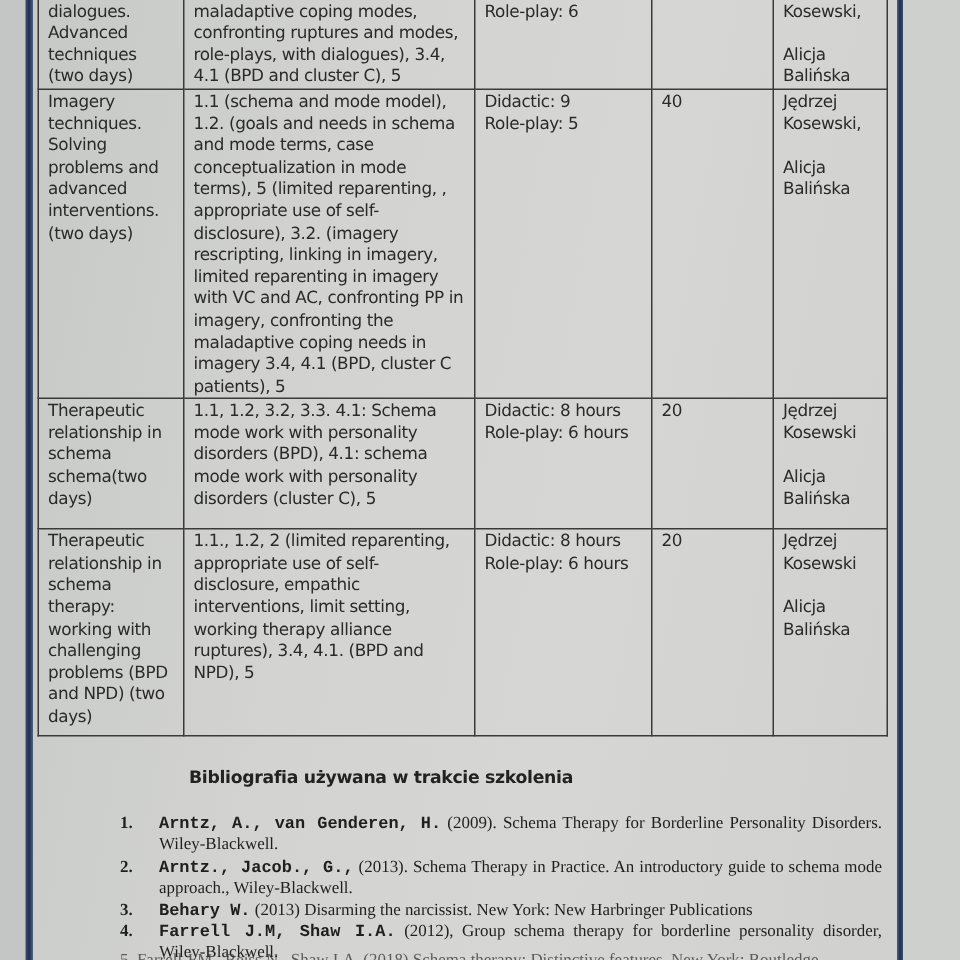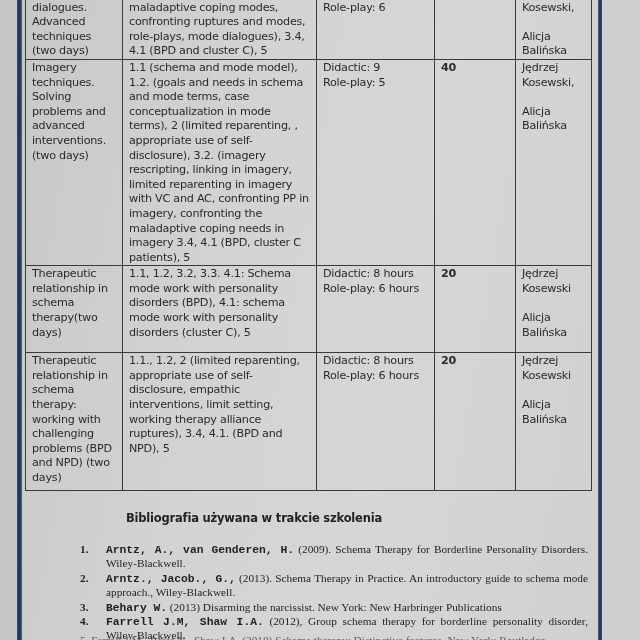--- a/index.html
+++ b/index.html
@@ -70,21 +70,21 @@
   }
   table.sched td {
     border: 1px solid #3a3a3a;
     vertical-align: top;
     padding: 1px 5px 0 6px;
     overflow: hidden;
   }
   td.c1 { width: 85px; }
   td.c2 { width: 182px; }
   td.c3 { width: 106px; }
-  td.c4 { width: 69px; font-weight: bold; }
+  td.c4 { width: 69px; }
   td.c5 { width: 64px; }
   .ln { display: block; white-space: nowrap; }
   .gap { display: block; height: 14.6px; }
 
   .bib-title {
     position: absolute;
     left: 0;
     width: 508px;
     top: 511px;
     text-align: center;
@@ -149,21 +149,21 @@
           <span class="ln">Mode</span>
           <span class="ln">dialogues.</span>
           <span class="ln">Advanced</span>
           <span class="ln">techniques</span>
           <span class="ln">(two days)</span>
         </td>
         <td class="c2">
           <span class="ln">…</span>
           <span class="ln">maladaptive coping modes,</span>
           <span class="ln">confronting ruptures and modes,</span>
-          <span class="ln">role-plays, mode dialogues), 3.4,</span>
+          <span class="ln">role-plays, with dialogues), 3.4,</span>
           <span class="ln">4.1 (BPD and cluster C),  5</span>
         </td>
         <td class="c3">
           <span class="ln">Didactic: 8</span>
           <span class="ln">Role-play: 6</span>
         </td>
         <td class="c4">
           <span class="ln"></span>
         </td>
         <td class="c5">
@@ -183,21 +183,21 @@
           <span class="ln">problems and</span>
           <span class="ln">advanced</span>
           <span class="ln">interventions.</span>
           <span class="ln">(two days)</span>
         </td>
         <td class="c2">
           <span class="ln">1.1 (schema and mode model),</span>
           <span class="ln">1.2. (goals and needs in schema</span>
           <span class="ln">and mode terms, case</span>
           <span class="ln">conceptualization in mode</span>
-          <span class="ln">terms), 2 (limited reparenting, ,</span>
+          <span class="ln">terms), 5 (limited reparenting, ,</span>
           <span class="ln">appropriate use of self-</span>
           <span class="ln">disclosure), 3.2. (imagery</span>
           <span class="ln">rescripting, linking in imagery,</span>
           <span class="ln">limited reparenting in imagery</span>
           <span class="ln">with VC and AC, confronting PP in</span>
           <span class="ln">imagery, confronting the</span>
           <span class="ln">maladaptive coping needs in</span>
           <span class="ln">imagery 3.4, 4.1 (BPD, cluster C</span>
           <span class="ln">patients), 5</span>
         </td>
@@ -215,21 +215,21 @@
           <span class="ln">Alicja</span>
           <span class="ln">Balińska</span>
         </td>
       </tr>
 
       <tr style="height:87px">
         <td class="c1">
           <span class="ln">Therapeutic</span>
           <span class="ln">relationship in</span>
           <span class="ln">schema</span>
-          <span class="ln">therapy(two</span>
+          <span class="ln">schema(two</span>
           <span class="ln">days)</span>
         </td>
         <td class="c2">
           <span class="ln">1.1, 1.2, 3.2, 3.3. 4.1: Schema</span>
           <span class="ln">mode work with personality</span>
           <span class="ln">disorders (BPD), 4.1: schema</span>
           <span class="ln">mode work with personality</span>
           <span class="ln">disorders (cluster C), 5</span>
         </td>
         <td class="c3">

